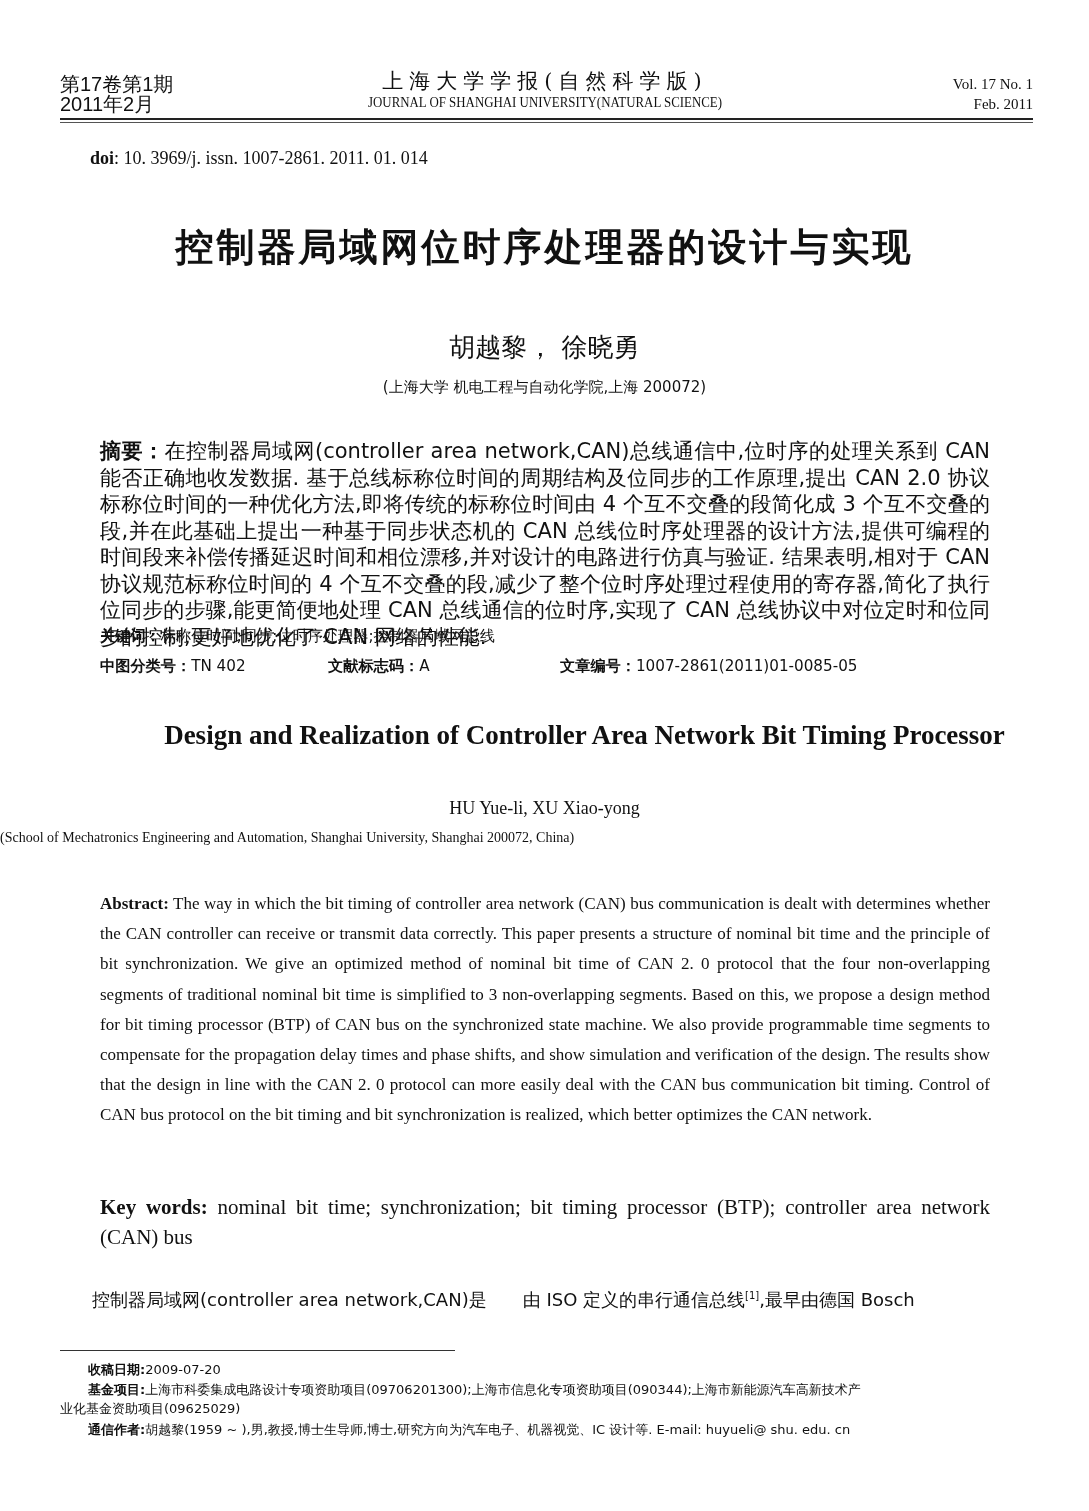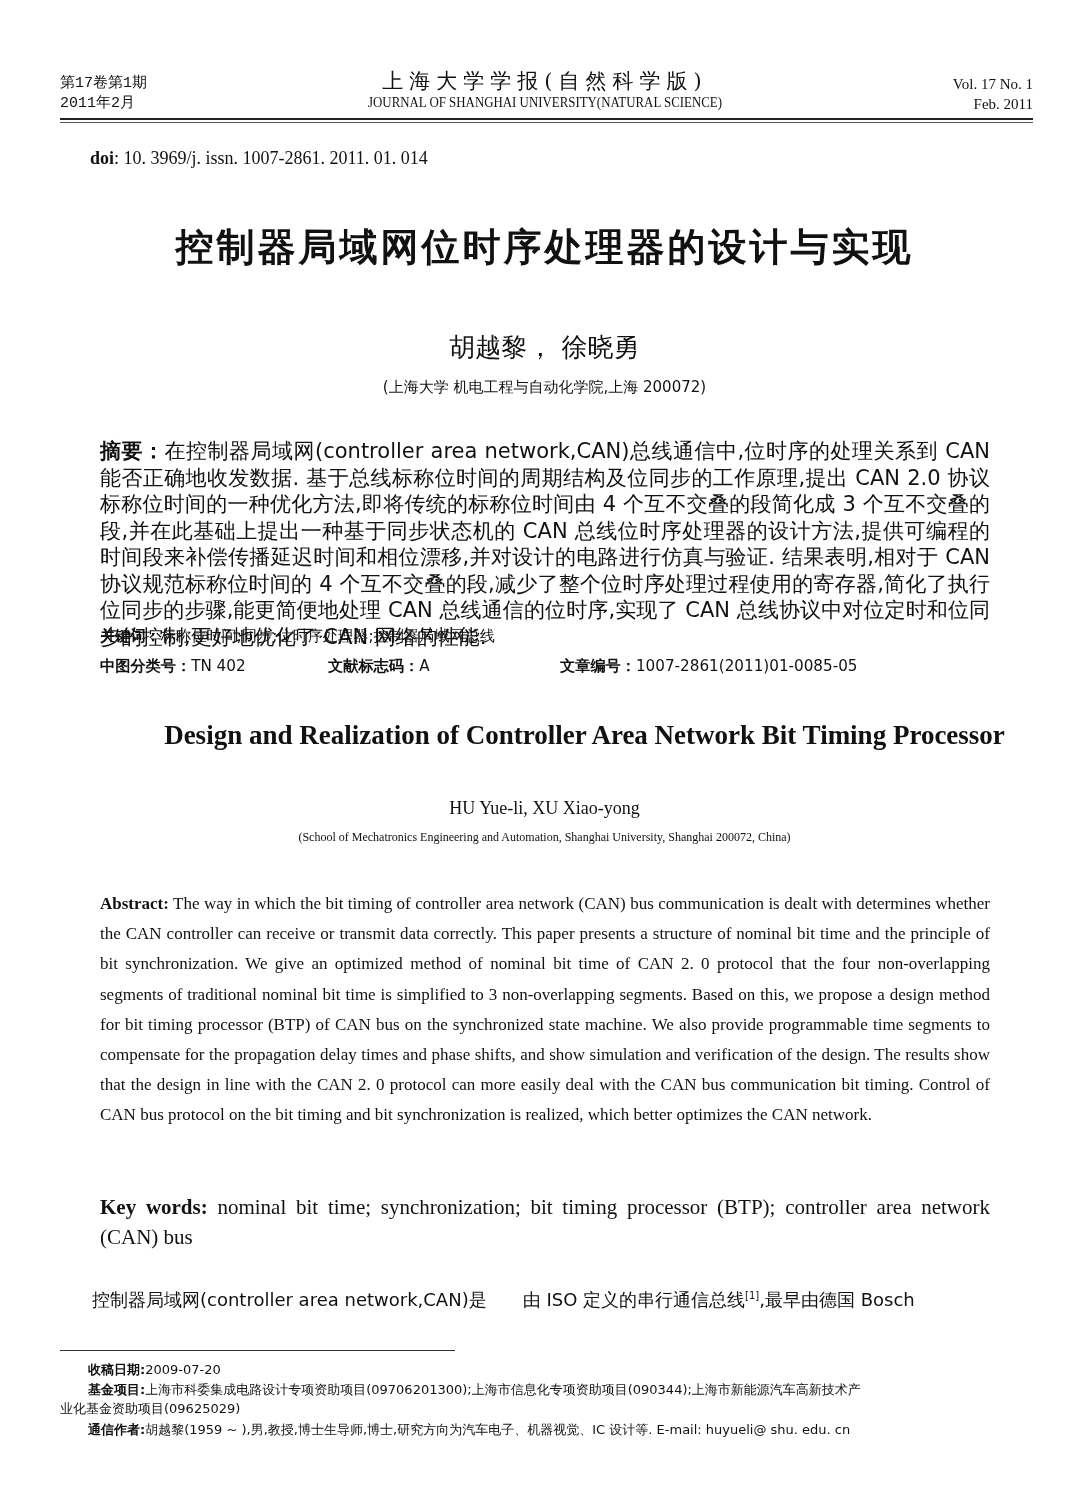--- a/index.html
+++ b/index.html
@@ -1,20 +1,20 @@
 <!DOCTYPE html>
 <html><head>
 <meta charset="utf-8">
 <style>
   html, body { margin: 0; padding: 0; background: #ffffff; }
   body { width: 1089px; height: 1511px; position: relative; overflow: hidden; color: #111; font-family: "DejaVu Serif", "Liberation Serif", serif; }
   .abs { position: absolute; }
 
   
-  .hdr-left { left: 60px; top: 74px; font-size: 15px; line-height: 20px; font-family: Liberation Mono, monospace; }
+  .hdr-left { left: 60px; top: 74px; font-size: 20px; line-height: 20px; font-family: Liberation Sans, sans-serif; }
   .hdr-center { left: 300px; width: 490px; top: 68px; text-align: center; }
   .hdr-cn { font-size: 21px; letter-spacing: 6px; line-height: 26px; font-family: "DejaVu Serif", serif; }
   .hdr-en { font-size: 14px; line-height: 18px; font-family: "Liberation Serif", serif; transform: scaleX(0.92); transform-origin: center; }
   .hdr-right { right: 56px; top: 74px; font-size: 15px; line-height: 20px; text-align: right; font-family: "Liberation Serif", serif; }
   .hdr-rule { left: 60px; right: 56px; top: 118px; height: 0; border-top: 2px solid #222; }
   .hdr-rule2 { left: 60px; right: 56px; top: 122px; height: 0; border-top: 1px solid #555; }
 
   .doi { left: 90px; top: 148px; font-size: 18px; font-family: Liberation Serif, serif; }
   .doi b { font-weight: bold; }
 
@@ -25,21 +25,21 @@
   .abs-cn { left: 100px; width: 890px; top: 438px; font-size: 21px; line-height: 26.5px; text-align: justify; font-family: "DejaVu Sans", sans-serif; }
   .abs-cn .lbl { font-weight: bold; }
   .kw-cn { left: 100px; top: 626px; font-size: 15.2px; font-family: "DejaVu Sans", sans-serif; }
   .kw-cn .lbl { font-weight: bold; }
   .meta-row { left: 100px; top: 656px; width: 890px; font-size: 15.2px; font-family: "DejaVu Sans", sans-serif; }
   .meta-row span.item { position: absolute; top: 0; white-space: nowrap; }
   .meta-row .lbl { font-weight: bold; text-align: center; }
 
   .title-en { left: 0; width: 1089px; top: 720px; text-align: center; font-size: 27px; font-weight: bold; font-family: "Liberation Serif", serif; padding-left: 40px; }
   .authors-en { left: 0; width: 1089px; top: 798px; text-align: center; font-size: 18px; font-family: "Liberation Serif", serif; }
-  .affil-en { left: 0; width: 1089px; top: 830px; text-align: center; font-size: 12px; font-family: "Liberation Serif", serif; }
+  .affil-en { left: 0; width: 1089px; top: 830px; font-size: 14px; font-family: "Liberation Serif", serif; }
 
   .abs-en { left: 100px; width: 890px; top: 889px; font-size: 17px; line-height: 30.2px; text-align: justify; font-family: "Liberation Serif", serif; }
   .abs-en .lbl { font-weight: bold; }
   .kw-en { left: 100px; width: 890px; top: 1192px; font-size: 21px; line-height: 30.2px; text-align: justify; font-family: "Liberation Serif", serif; }
   .kw-en .lbl { font-weight: bold; }
 
   .intro { left: 92px; width: 940px; top: 1288px; font-size: 18px; font-family: "DejaVu Sans", sans-serif; white-space: nowrap; }
   .intro .gap { display: inline-block; width: 36px; }
   .intro sup { font-size: 10px; }
 

